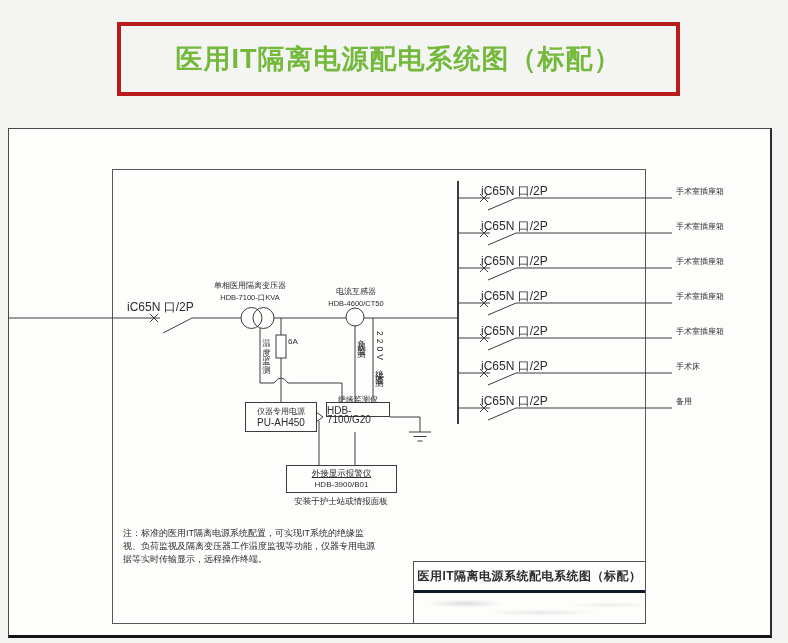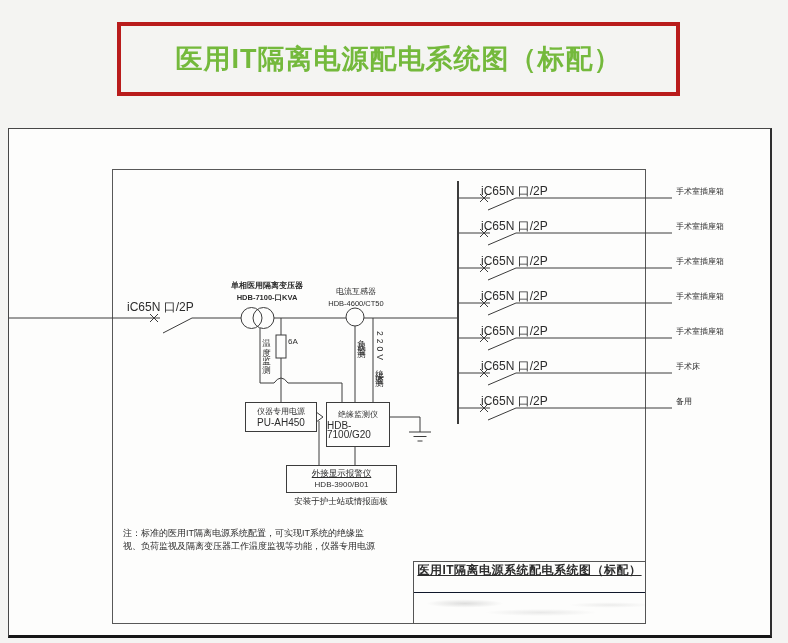--- a/index.html
+++ b/index.html
@@ -35,22 +35,22 @@
         display:flex;flex-direction:column;align-items:center;justify-content:center;gap:2px;}
   .dbox .bn{font-size:8px;line-height:9px;}
   .dbox .bm{font-size:10px;line-height:9px;}
   .dbox3 .bn{font-size:8.5px;line-height:10px;text-decoration:underline;}
   .dbox3 .bm{font-size:8px;line-height:10px;}
   
   .note{position:absolute;left:123px;top:527px;width:285px;font-size:9px;line-height:13.2px;}
   
   .title-block{position:absolute;left:413px;top:561px;width:233px;height:63px;box-sizing:border-box;
                border:1px solid #555;}
-  .tb-row1{height:31px;box-sizing:border-box;border-bottom:1px solid #0f172a;
-           display:flex;align-items:flex-start;justify-content:center;text-decoration:underline;}
+  .tb-row1{height:31px;box-sizing:border-box;border-bottom:3px solid #0f172a;
+           display:flex;align-items:center;justify-content:center;}
   .tb-title{font-size:12px;font-weight:600;letter-spacing:.5px;white-space:nowrap;}
   .tb-row2{position:relative;height:30px;}
   .smudge{position:absolute;inset:0;
     background:
       radial-gradient(ellipse 55px 6px at 22% 35%, rgba(140,140,140,.28), transparent 70%),
       radial-gradient(ellipse 80px 5px at 55% 65%, rgba(140,140,140,.18), transparent 70%),
       radial-gradient(ellipse 60px 4px at 85% 40%, rgba(140,140,140,.15), transparent 70%);}
 </style>
 </head>
 <body>
@@ -121,41 +121,41 @@
     <g>
       <path d="M459 373 H490 M480 369 L488 377 M480 377 L488 369 M516 373 L488 385 M516 373 H672"></path>
     </g>
     <g>
       <path d="M459 408 H490 M480 404 L488 412 M480 412 L488 404 M516 408 L488 420 M516 408 H672"></path>
     </g>
   </svg>
 
   <div class="lbl f75" style="left:127px;top:302px;">iC65N 口/2P</div>
 
-  <div class="dev-label" style="left:207px;top:280px;width:120px;font-weight:bold;">
+  <div class="dev-label" style="left:190px;top:280px;width:120px;">
     <div class="l1">单相医用隔离变压器</div>
     <div class="l2">HDB-7100-口KVA</div>
   </div>
 
   <div class="dev-label" style="left:315px;top:286px;width:82px;">
     <div class="l1">电流互感器</div>
     <div class="l2">HDB-4600/CT50</div>
   </div>
 
   <div class="lbl f8" style="left:288px;top:337px;">6A</div>
 
   <div class="vtext" style="left:261px;top:332px;letter-spacing:9px;">温度监测</div>
   <div class="vtext" style="left:356px;top:333px;letter-spacing:3.5px;">负载监测</div>
   <div class="vtext vmixed" style="left:374px;top:331px;letter-spacing:3px;">220V绝缘监测</div>
 
   <div class="dbox" style="left:245px;top:402px;width:72px;height:30px;">
     <div class="bn">仪器专用电源</div>
     <div class="bm">PU-AH450</div>
   </div>
-  <div class="dbox" style="left:326px;top:402px;width:64px;height:45px;">
+  <div class="dbox" style="left:326px;top:402px;width:64px;height:15px;">
     <div class="bn">绝缘监测仪</div>
     <div class="bm">HDB-7100/G20</div>
   </div>
   <div class="dbox dbox3" style="left:286px;top:465px;width:111px;height:28px;">
     <div class="bn">外接显示报警仪</div>
     <div class="bm">HDB-3900/B01</div>
   </div>
   <div class="lbl f85 center" style="left:271px;top:496px;width:140px;">安装于护士站或情报面板</div>
 
   <div class="lbl f75" style="left:481px;top:186px;">iC65N 口/2P</div>
@@ -175,20 +175,21 @@
 
   <div class="lbl f75" style="left:481px;top:361px;">iC65N 口/2P</div>
   <div class="lbl f8" style="left:676px;top:362px;">手术床</div>
 
   <div class="lbl f75" style="left:481px;top:396px;">iC65N 口/2P</div>
   <div class="lbl f8" style="left:676px;top:397px;">备用</div>
 
   <div class="note">
     <div>注：标准的医用IT隔离电源系统配置，可实现IT系统的绝缘监</div>
     <div>视、负荷监视及隔离变压器工作温度监视等功能，仪器专用电源</div>
+    <div>据等实时传输显示，远程操作终端。</div>
   </div>
 
   <div class="title-block">
     <div class="tb-row1">
       <span class="tb-title">医用IT隔离电源系统配电系统图（标配）</span>
     </div>
     <div class="tb-row2">
       <div class="smudge"></div>
     </div>
   </div>

